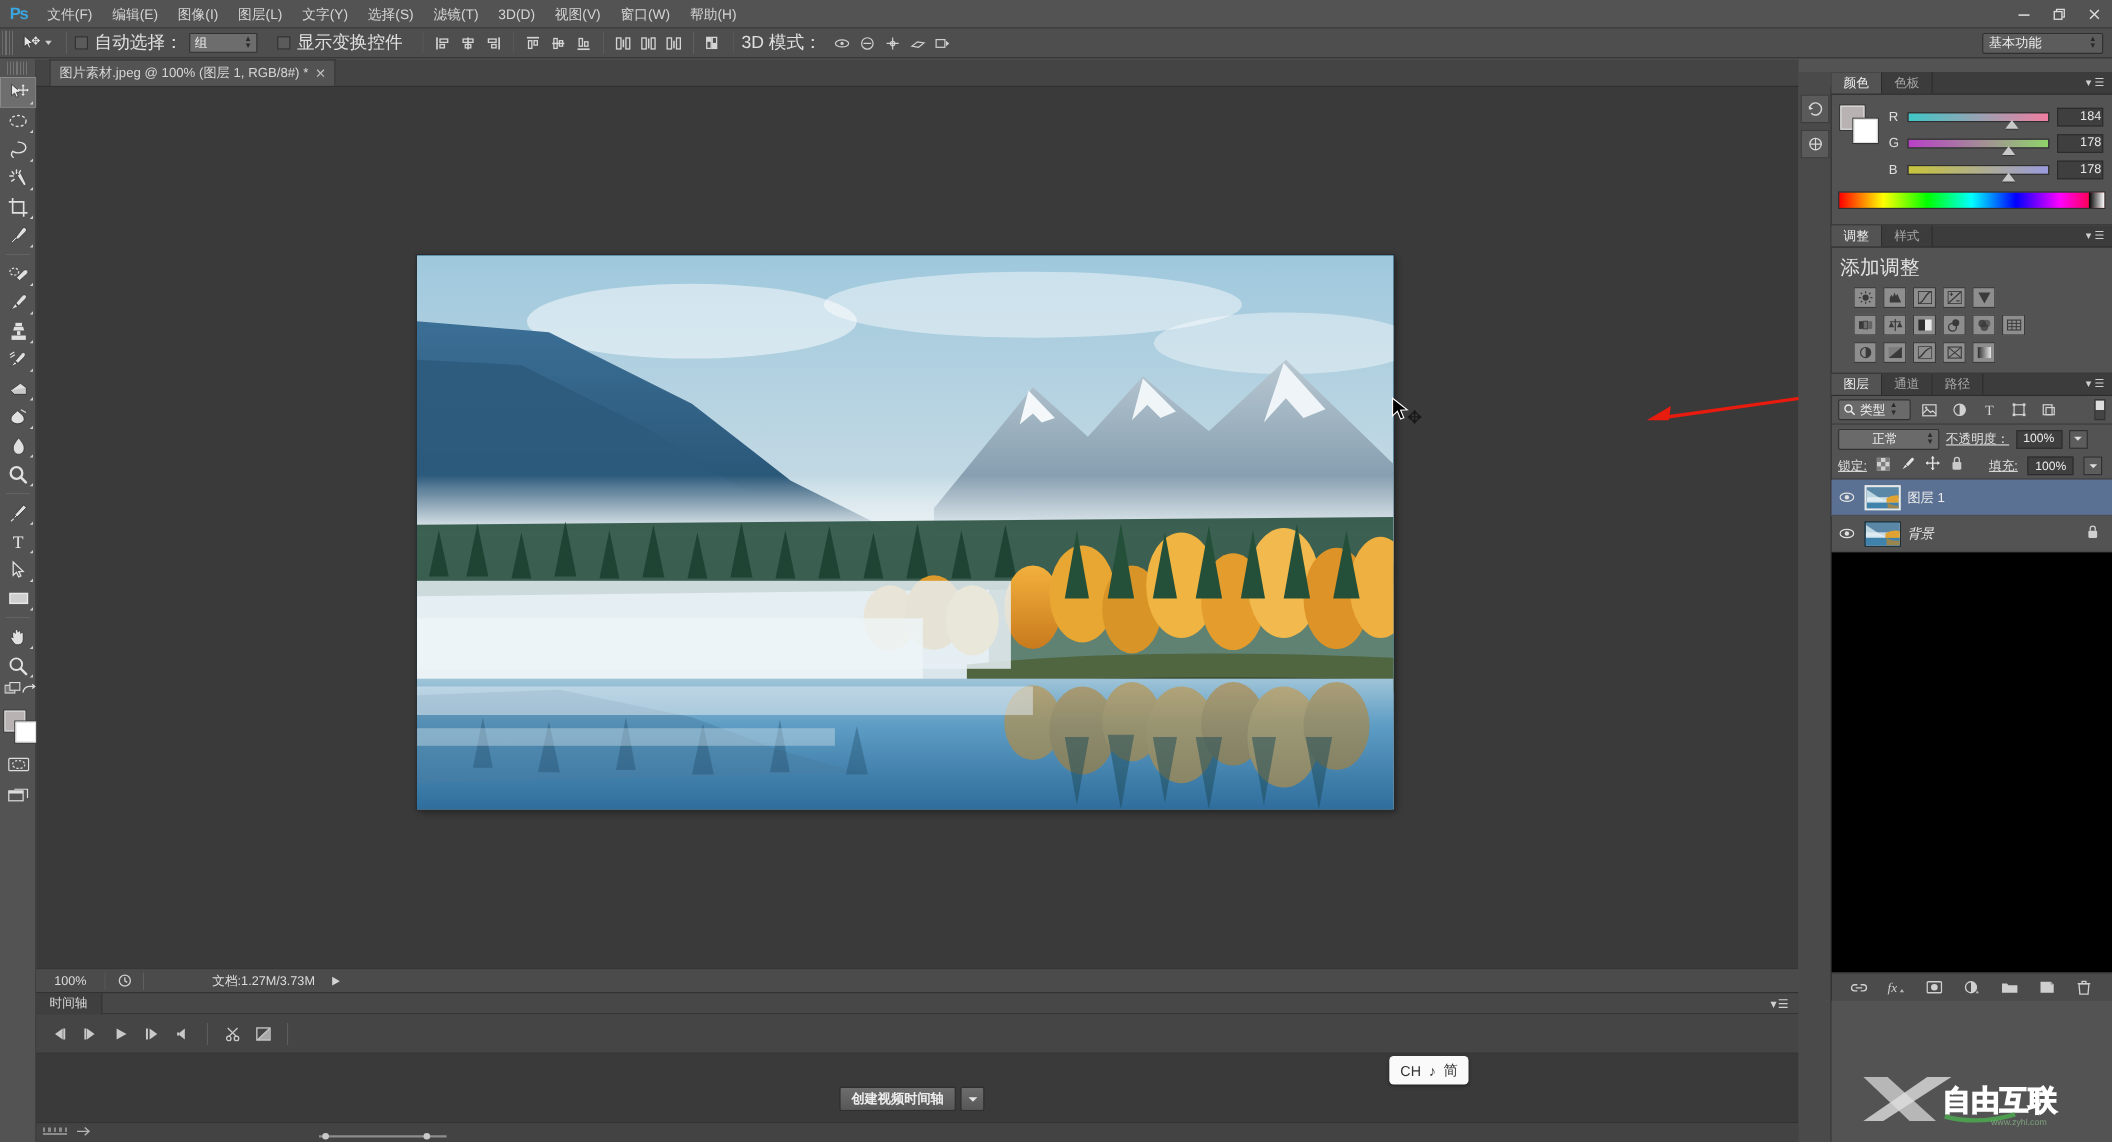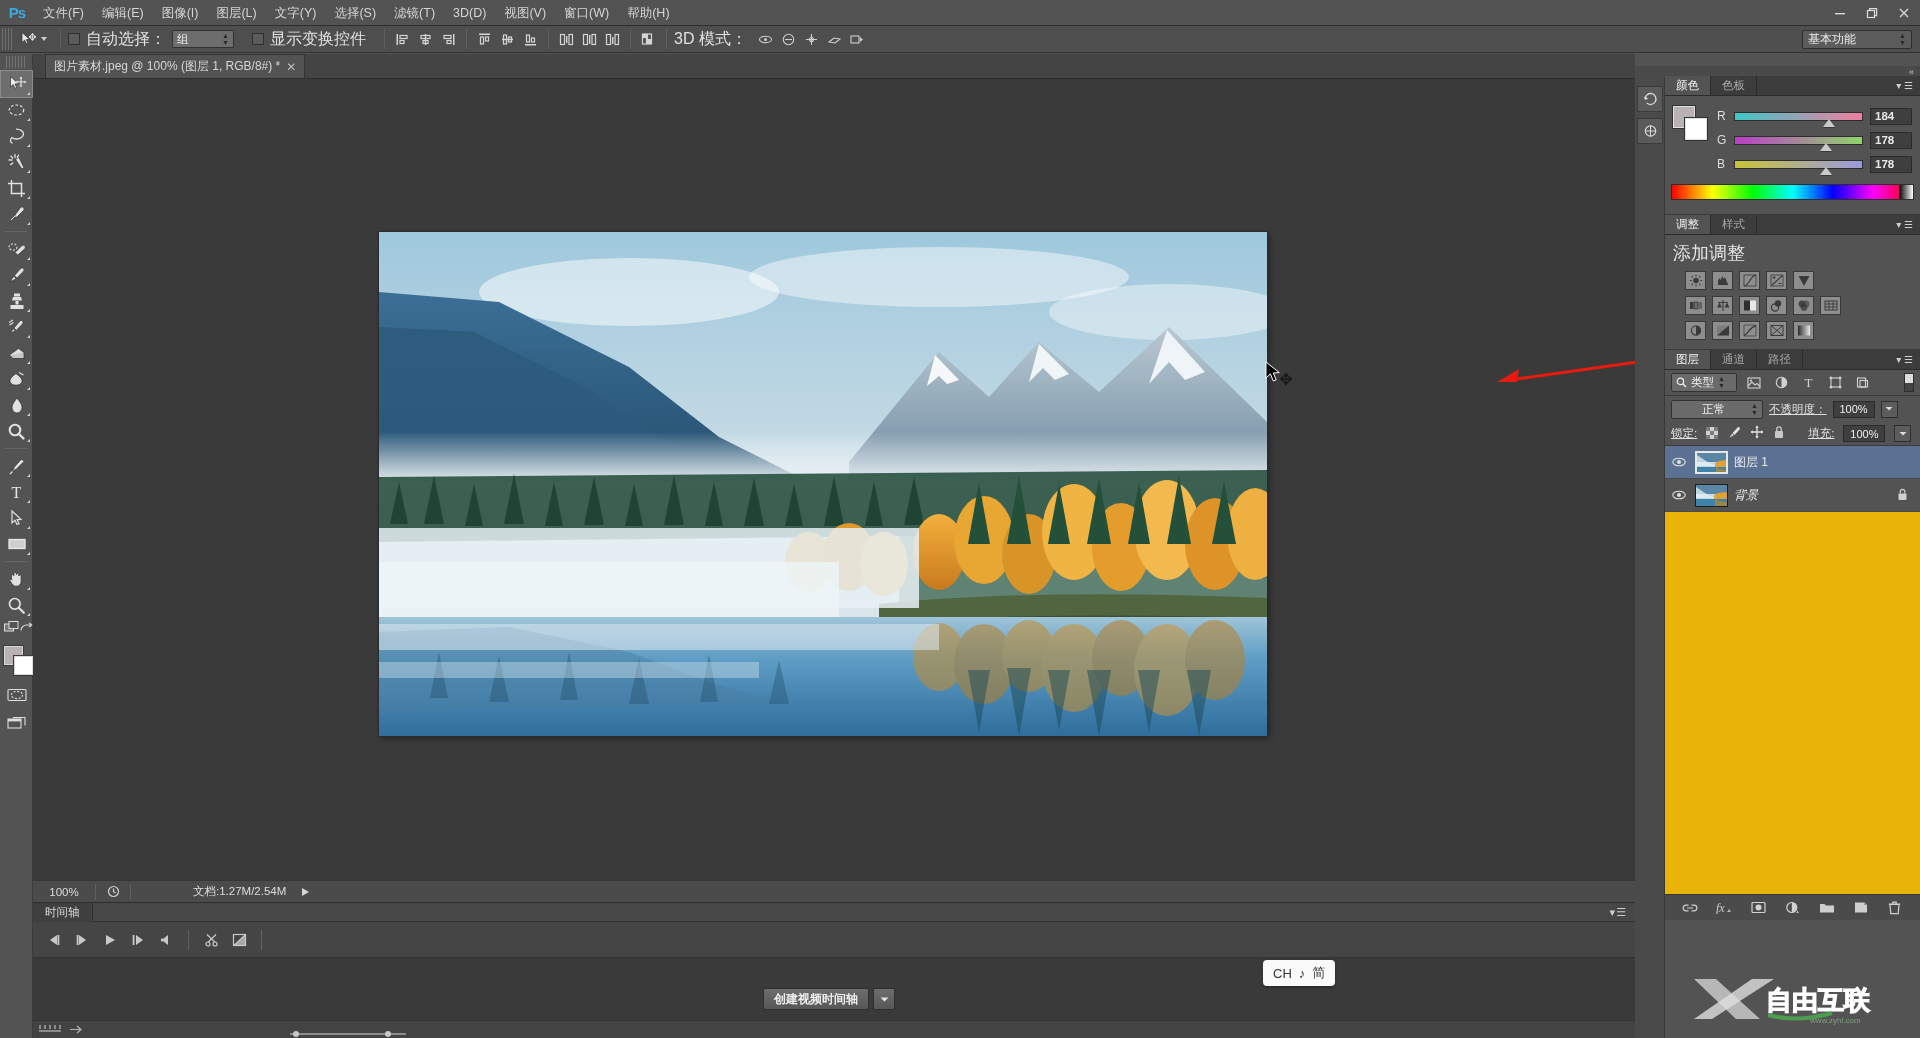--- a/index.html
+++ b/index.html
@@ -153,21 +153,21 @@
   .tl-slider{position:absolute;left:255px;bottom:3px;width:120px;height:10px;}
 
   
   .rdock-rail{
     position:absolute;left:1635px;top:66px;width:30px;height:972px;background:#4a4a4a;
     border-right:1px solid #383838;
   }
   .rail-btn{width:26px;height:26px;margin:6px 2px 0 2px;background:#5a5a5a;border:1px solid #3a3a3a;
      display:flex;align-items:center;justify-content:center;color:#d8d8d8;}
   .rdock{
-    position:absolute;left:1665px;top:66px;width:255px;height:844px;background:#eab308;margin-top:10px;
+    position:absolute;left:1665px;top:66px;width:255px;height:844px;background:#000000;
   }
   .dock-collapse{
     position:absolute;left:1635px;top:66px;width:285px;height:12px;background:#4a4a4a;
     color:#c8c8c8;font-size:9px;text-align:right;padding-right:6px;line-height:12px;
   }
   .panel-tabs{
     height:20px;background:#3c3c3c;display:flex;align-items:stretch;border-bottom:1px solid #2c2c2c;
   }
   .ptab{
     padding:0 11px;display:flex;align-items:center;font-size:11.5px;color:#a9a9a9;
@@ -180,21 +180,21 @@
   
   .colorpanel{padding:8px 8px 4px 8px;display:flex;gap:10px;}
   .cp-sw{position:relative;width:34px;height:34px;margin-top:2px;}
   .cp-fg{position:absolute;left:0;top:0;width:22px;height:22px;background:#b8b2b2;border:1px solid #e0e0e0;box-shadow:0 0 0 1px #333;}
   .cp-bg{position:absolute;left:12px;top:12px;width:22px;height:22px;background:#fff;border:1px solid #e0e0e0;box-shadow:0 0 0 1px #333;}
   .cp-rows{flex:1;}
   .cp-row{display:flex;align-items:center;gap:7px;height:24px;}
   .cp-ch{color:#dedede;font-size:12px;width:10px;}
   .cp-track{position:relative;flex:1;height:9px;border:1px solid #2e2e2e;}
   .cp-thumb{position:absolute;top:6px;width:0;height:0;border-left:6px solid transparent;border-right:6px solid transparent;border-bottom:8px solid #c9c9c9;filter:drop-shadow(0 1px 0 #3a3a3a);}
-  .cp-val{width:42px;height:17px;background:#3f3f3f;border:1px solid #2b2b2b;color:#e8e8e8;font-size:11.5px;display:flex;align-items:center;padding-left:4px;font-weight:bold;}
+  .cp-val{width:42px;height:17px;background:#3f3f3f;border:1px solid #2b2b2b;color:#e8e8e8;font-size:11.5px;display:flex;align-items:center;padding-left:20px;}
   .cp-spectrum{height:16px;margin:4px 6px 6px 6px;border:1px solid #2e2e2e;
     background:linear-gradient(to right,#ff0000,#ffff00,#00ff00,#00ffff,#0000ff,#ff00ff,#ff0000);position:relative;}
   .cp-spectrum:after{content:"";position:absolute;right:0;top:0;width:14px;height:100%;background:linear-gradient(to right,#000,#fff);}
 
   
   .adj-title{color:#e4e4e4;font-size:18px;padding:6px 0 4px 8px;}
   .adj-grid{padding:2px 0 8px 20px;}
   .adj-row{display:flex;gap:6px;margin-bottom:6px;}
   .adj-ic{width:21px;height:19px;background:#8e8e8e;border:1px solid #3a3a3a;display:flex;align-items:center;justify-content:center;}
 
@@ -762,21 +762,21 @@
   <div class="statusbar">
     <div class="sb-zoom">100%</div>
     <div class="sb-sep"></div>
     <div style="width:34px;display:flex;align-items:center;justify-content:center">
       <svg width="13" height="13" viewBox="0 0 13 13">
           <circle cx="6.5" cy="6.5" r="5" fill="none" stroke="#cfcfcf" stroke-width="1.2"></circle>
           <path d="M6.5 3.5v3.2l2.2 1.4" stroke="#cfcfcf" stroke-width="1.2" fill="none"></path>
         </svg>
     </div>
     <div class="sb-sep"></div>
-    <div class="sb-doc" style="flex:0 0 auto;margin-left:52px">文档:1.27M/2.54M</div>
+    <div class="sb-doc" style="flex:0 0 auto;margin-left:52px">文档:1.27M/3.73M</div>
     <div class="sb-play"></div>
   </div>
 
   <div class="timeline">
     <div class="tl-tabrow">
       <div class="tl-tab">时间轴</div>
       <div class="tl-menu">▾☰</div>
     </div>
     <div class="tl-toolrow">
       <div class="tl-btn">

